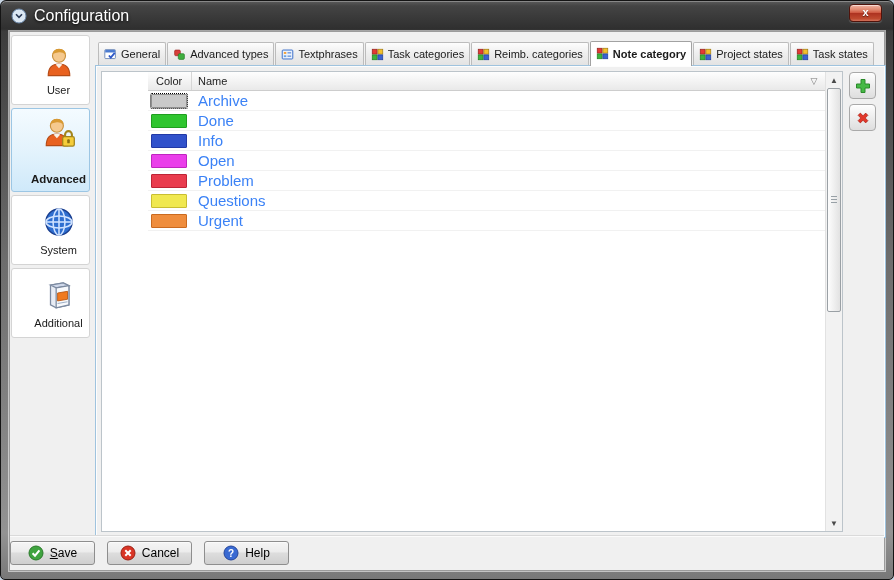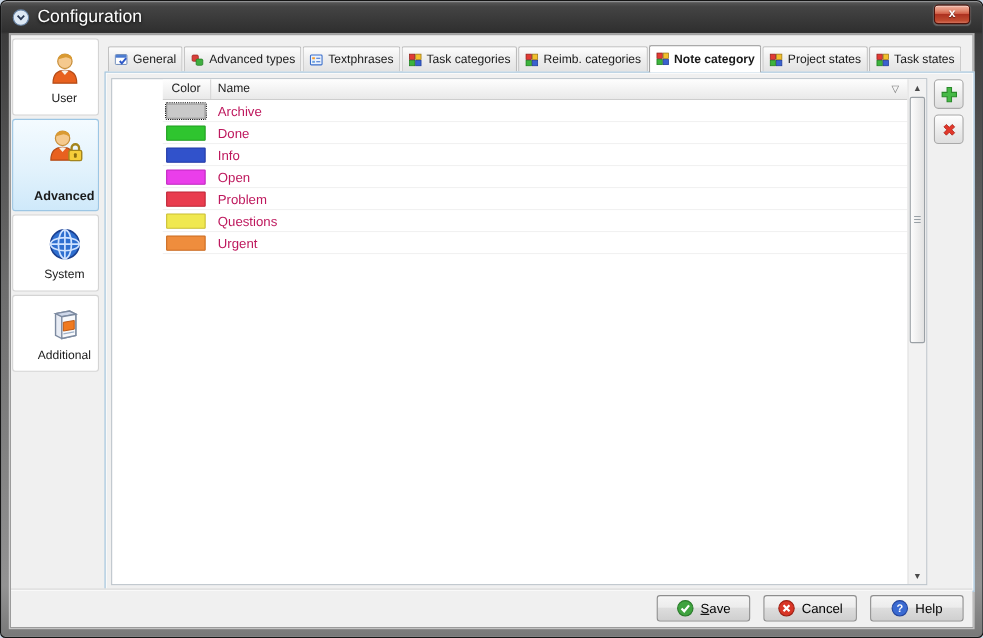--- a/index.html
+++ b/index.html
@@ -86,21 +86,21 @@
     border-bottom:1px solid #cdcdcd; font-size:11px; color:#222;
   }
   .hcol-color { width:44px; padding-left:8px; border-right:1px solid #d6d6d6; display:flex; align-items:center; }
   .hcol-name { flex:1; padding-left:6px; display:flex; align-items:center; }
   .sort-glyph { width:22px; display:flex; align-items:center; justify-content:center; color:#777; font-size:9px; }
   .grid-body { flex:1; background:#fff; }
   .grid-row { height:20px; display:flex; align-items:center; border-bottom:1px solid #f1f1f1; cursor:default; }
   .cell-color { width:44px; padding-left:3px; display:flex; align-items:center; }
   .swatch { display:block; width:36px; height:14px; border:1px solid; border-radius:1px; }
   .swatch.focused { outline:1px dotted #000; }
-  .cell-name { flex:1; font-size:12px; color:#be185d; padding-left:6px; }
+  .cell-name { flex:1; font-size:15px; color:#3b82f6; padding-left:6px; }
 
   
   .vscroll { width:17px; background:#f2f2f2; border-left:1px solid #e2e2e2; display:flex; flex-direction:column; }
   .scroll-btn { height:16px; display:flex; align-items:center; justify-content:center; color:#4a4a4a; font-size:8px; cursor:default; }
   .scroll-track { flex:1; position:relative; }
   .scroll-thumb {
     position:absolute; left:1px; right:1px; top:0; height:224px;
     background:linear-gradient(90deg,#fdfdfd,#e2e2e2);
     border:1px solid #9aa0a5; border-radius:2px; cursor:default;
   }
@@ -115,21 +115,21 @@
     width:27px; height:27px; border:1px solid #a9a9a9; border-radius:4px;
     background:linear-gradient(180deg,#fefefe,#ededed 50%,#dedede);
     display:flex; align-items:center; justify-content:center;
     box-shadow:inset 0 1px 0 #fff; cursor:default;
   }
 
   
   .footer {
     position:absolute; left:0; right:0; bottom:0; height:35px;
     border-top:1px solid #dadada; box-shadow:inset 0 1px 0 #fbfbfb;
-    display:flex; align-items:center; justify-content:flex-end; gap:12px; padding-right:8px;
+    display:flex; align-items:center; justify-content:flex-start; gap:12px; padding-right:8px;
     background:#f0f0f0;
   }
   .btn {
     height:24px; min-width:85px; display:flex; align-items:center; justify-content:center; gap:6px;
     border:1px solid #8e8e8e; border-radius:3px;
     background:linear-gradient(180deg,#f5f5f5 0%,#ececec 45%,#dddddd 50%,#cfcfcf 100%);
     font-size:12px; color:#000; font-family:inherit;
     box-shadow:inset 0 1px 0 #fbfbfb; cursor:default;
   }
   .btn-icon { width:16px; height:16px; display:flex; }

